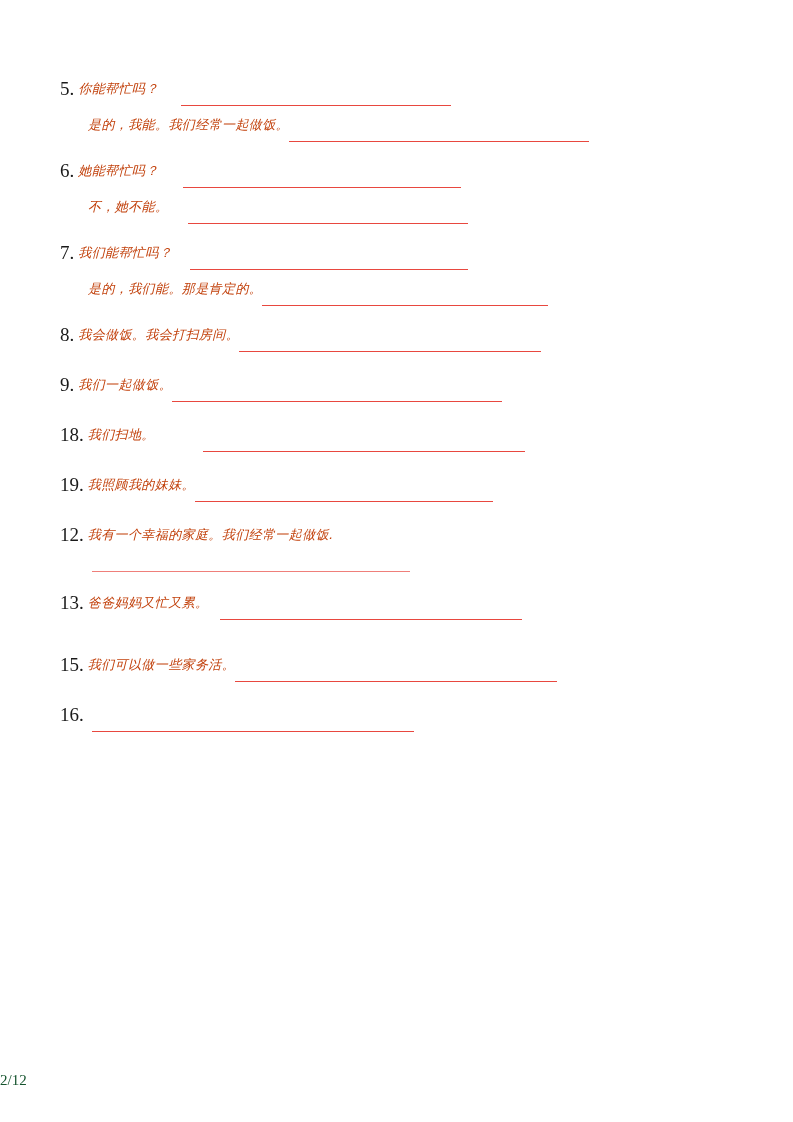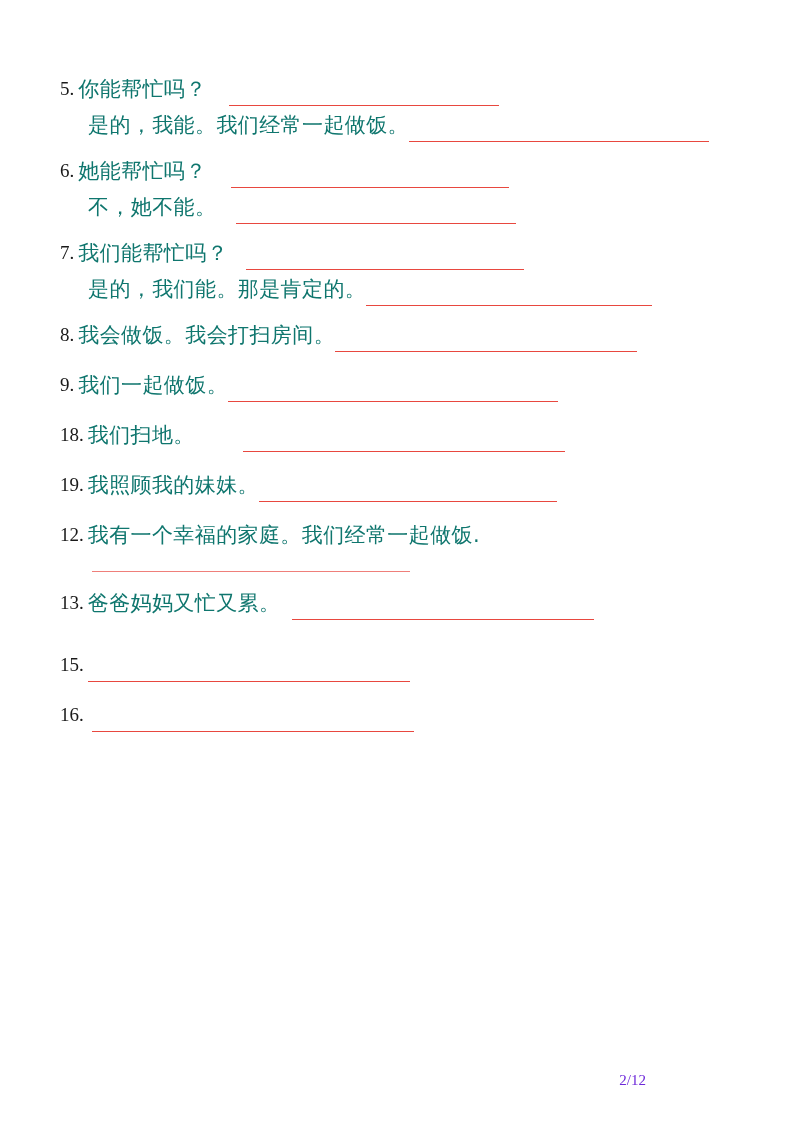--- a/index.html
+++ b/index.html
@@ -38,24 +38,25 @@
   }
   .num {
     font-family: "Liberation Serif", serif;
     font-size: 19px;
     color: #1a1a1a;
     padding-right: 4px;
     line-height: 34px;
   }
   .txt {
     font-family: "DejaVu Sans", sans-serif;
-    font-size: 21px;
-    color: #0f766e;
+    font-size: 13px;
+    color: #c2410c;
     line-height: 34px;
     letter-spacing: 0.4px;
+    font-style: italic;
   }
   .indent {
     display: inline-block;
     width: 28px;
   }
   .rule {
     border-bottom: 1.3px solid #e8483f;
     height: 28px;
     display: inline-block;
     flex: 0 0 auto;
@@ -69,24 +70,24 @@
     height: 1px;
     margin-left: 32px;
     margin-top: 18px;
     margin-bottom: 14px;
   }
   .footer {
     position: absolute;
     left: 0;
     top: 1072px;
     width: 646px;
-    text-align: right;
+    text-align: left;
     font-family: "Liberation Serif", serif;
     font-size: 15px;
-    color: #6d28d9;
+    color: #14532d;
   }
   .spacer-sm { height: 8px; }
   .spacer-md { height: 12px; }
 </style>
 </head>
 <body>
 
 <div class="page">
   <div class="content">
 
@@ -189,20 +190,21 @@
         <span class="rule" style="width:302px"></span>
       </div>
     </div>
     <div class="spacer-md"></div>
 
     <div class="spacer-md"></div>
 
     <div class="qblock">
       <div class="line">
         <span class="num">15.</span>
+        <span class="txt">我们可以做一些家务活。</span>
         <span class="rule" style="width:322px"></span>
       </div>
     </div>
     <div class="spacer-md"></div>
 
     <div class="qblock">
       <div class="line">
         <span class="num">16.</span>
         <span class="gap" style="width:4px"></span>
         <span class="rule" style="width:322px"></span>

